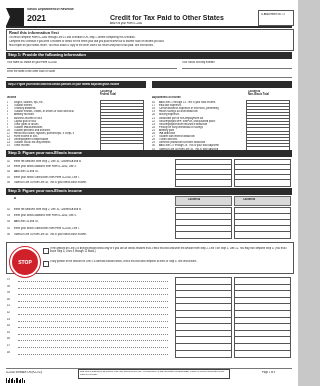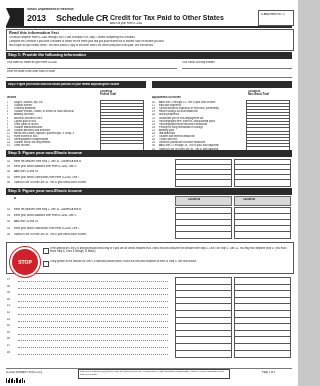--- a/index.html
+++ b/index.html
@@ -35,22 +35,21 @@
   .amtbox{position:absolute;border:1px solid #555;height:6px;background:#fff;}
 </style>
 </head>
 <body>
 
 <div class="page">
 
   <div class="logo" style="left:6px;top:8px;"></div>
 
   <div class="txt xs bold" style="left:27px;top:8px;">Illinois Department of Revenue</div>
-  <div class="txt hdr" style="left:27px;top:13px;">2013</div>
-  <div class="txt hdr" style="left:56px;top:13px;">Schedule CR</div>
+  <div class="txt hdr" style="left:27px;top:13px;">2021</div>
   <div class="txt lg" style="left:110px;top:14px;">Credit for Tax Paid to Other States</div>
   <div class="txt tiny" style="left:110px;top:22px;">Attach to your Form IL-1040</div>
   <div class="box" style="left:258px;top:10px;width:34px;height:14px;"></div>
   <div class="txt tiny" style="left:261px;top:13px;width:30px;white-space:normal;">IL Attachment No. 17</div>
 
   <div class="blk" style="left:6px;top:26px;width:286px;height:1.5px;"></div>
 
   <div class="box" style="left:6px;top:29px;width:286px;height:20px;"></div>
   <div class="txt sm bold" style="left:9px;top:30.5px;">Read this information first</div>
   <div class="txt tiny" style="left:9px;top:36px;width:280px;">You must complete Form IL-1040 through Line 15 and Schedule ICR, Step 1, before completing this schedule.</div>

